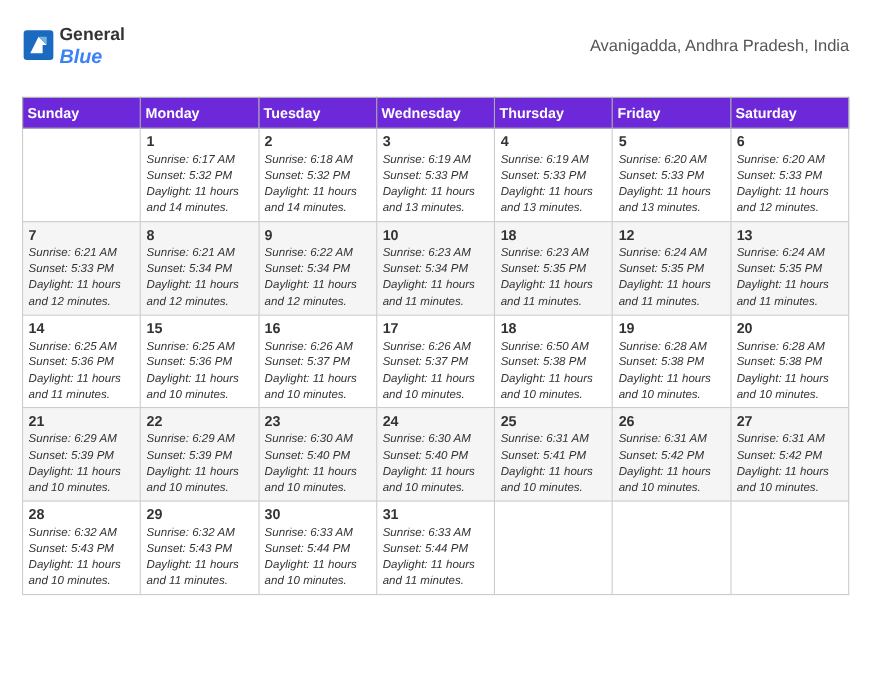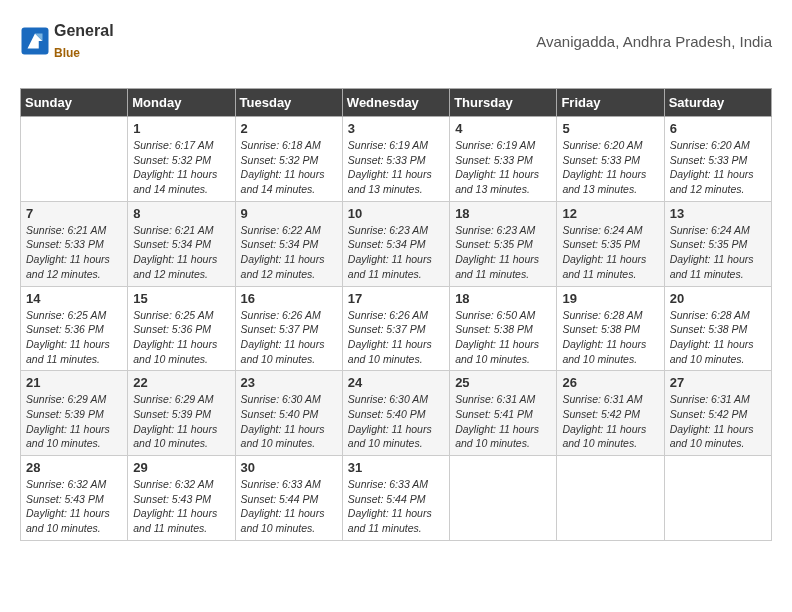--- a/index.html
+++ b/index.html
@@ -38,21 +38,21 @@
     .location {
       font-size: 15px;
       color: #555;
     }
     .calendar {
       width: 100%;
       border-collapse: collapse;
       border: 1px solid #ccc;
     }
     .calendar th {
-      background-color: #404040;
+      background-color: #6d28d9;
       color: #fff;
       padding: 6px 4px;
       text-align: left;
       font-size: 13px;
       border: 1px solid #aaa;
     }
     .calendar td {
       vertical-align: top;
       border: 1px solid #ccc;
       padding: 4px 5px;
@@ -88,21 +88,21 @@
 
 <div class="header">
   <div class="logo">
     <svg class="logo-icon" viewBox="0 0 40 40">
       <rect x="2" y="2" width="36" height="36" rx="4" fill="#1a6abf"></rect>
       <polygon points="10,30 20,10 30,20 25,20 25,30" fill="white"></polygon>
       <polygon points="20,10 30,10 30,20" fill="#7ab3e0"></polygon>
     </svg>
     <div>
       <span style="color:#333;font-weight:bold;font-size:16px;">General</span><br>
-      <span style="color:#a16207;font-weight:bold;font-size:12px;">Blue</span>
+      <span style="color:#3b82f6;font-weight:bold;font-size:18px;font-style:italic;">Blue</span>
     </div>
   </div>
   <div class="title-block">
     <div class="location">Avanigadda, Andhra Pradesh, India</div>
   </div>
 </div>
 
 <table class="calendar">
   <thead>
     <tr>

